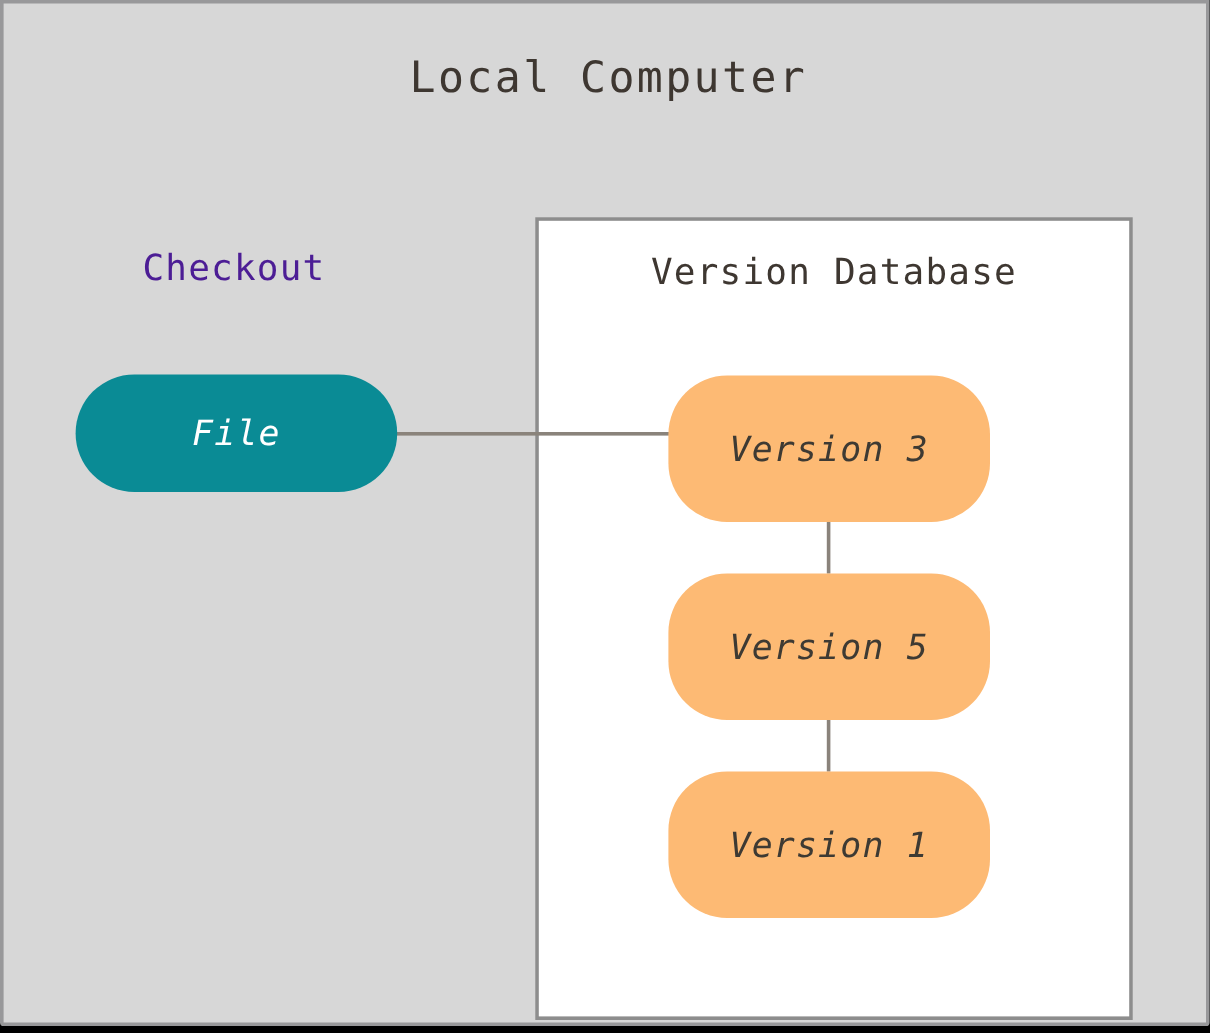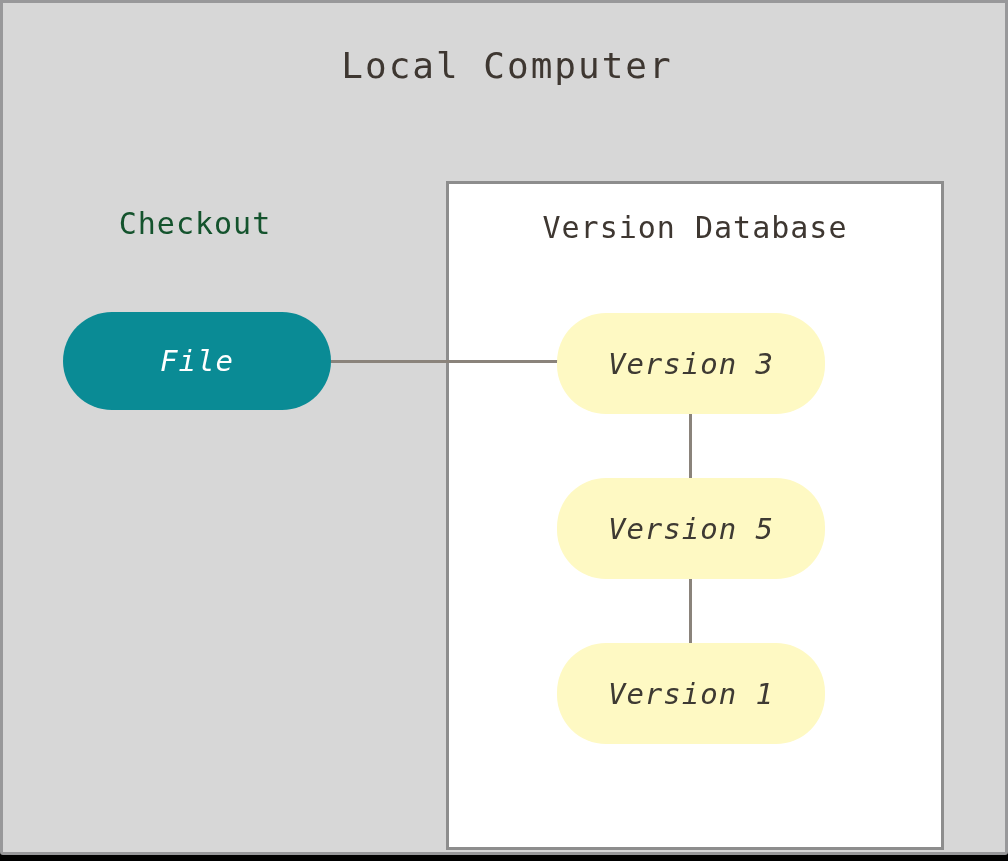--- a/index.html
+++ b/index.html
@@ -34,21 +34,21 @@
     white-space: nowrap;
   }
   .checkout-label {
     position: absolute;
     left: 58px;
     top: 203px;
     width: 268px;
     text-align: center;
     font-size: 30px;
     letter-spacing: 1px;
-    color: #14532d;
+    color: #4c1d95;
     white-space: nowrap;
   }
   .vdb-box {
     position: absolute;
     left: 443px;
     top: 178px;
     width: 498px;
     height: 669px;
     background: #ffffff;
     border: 3px solid #8d8d8d;
@@ -82,23 +82,23 @@
     top: 309px;
     width: 268px;
     height: 98px;
     border-radius: 49px;
     background: #0a8b95;
     color: #ffffff;
   }
   .version-pill {
     left: 554px;
     width: 268px;
-    height: 101px;
+    height: 122px;
     border-radius: 49px;
-    background: #fef9c3;
+    background: #fdba74;
     color: #3e3a33;
   }
   .version-pill.v3 { top: 310px; }
   .version-pill.v2 { top: 475px; }
   .version-pill.v1 { top: 640px; }
   .connector {
     position: absolute;
     background: #8a837b;
     z-index: 2;
   }

